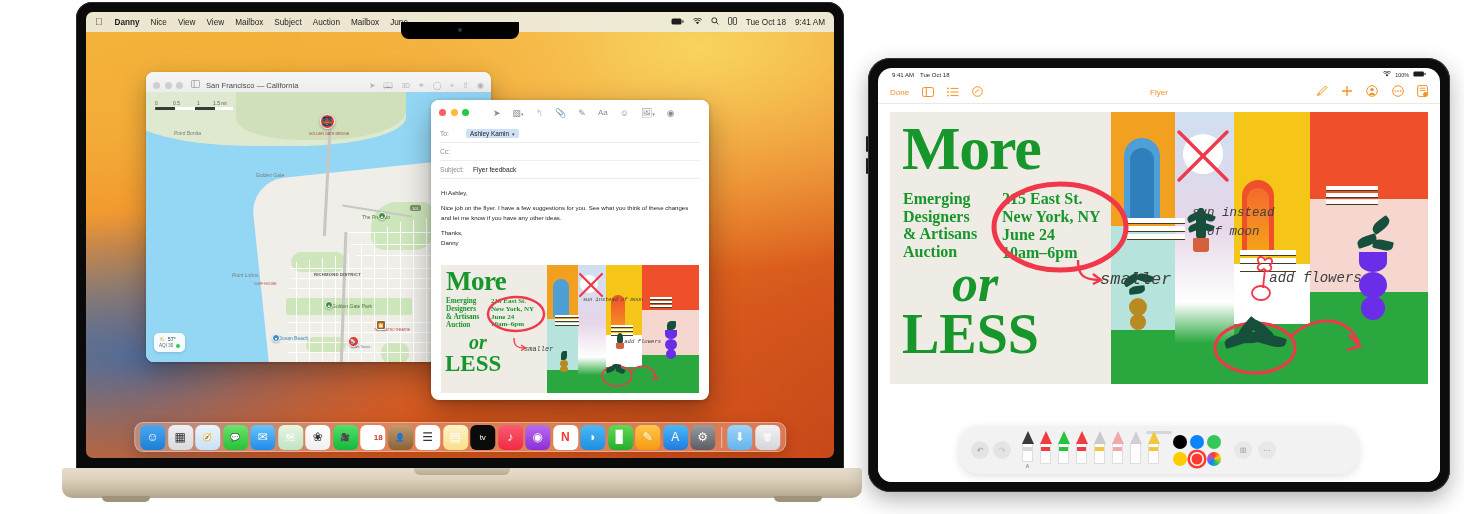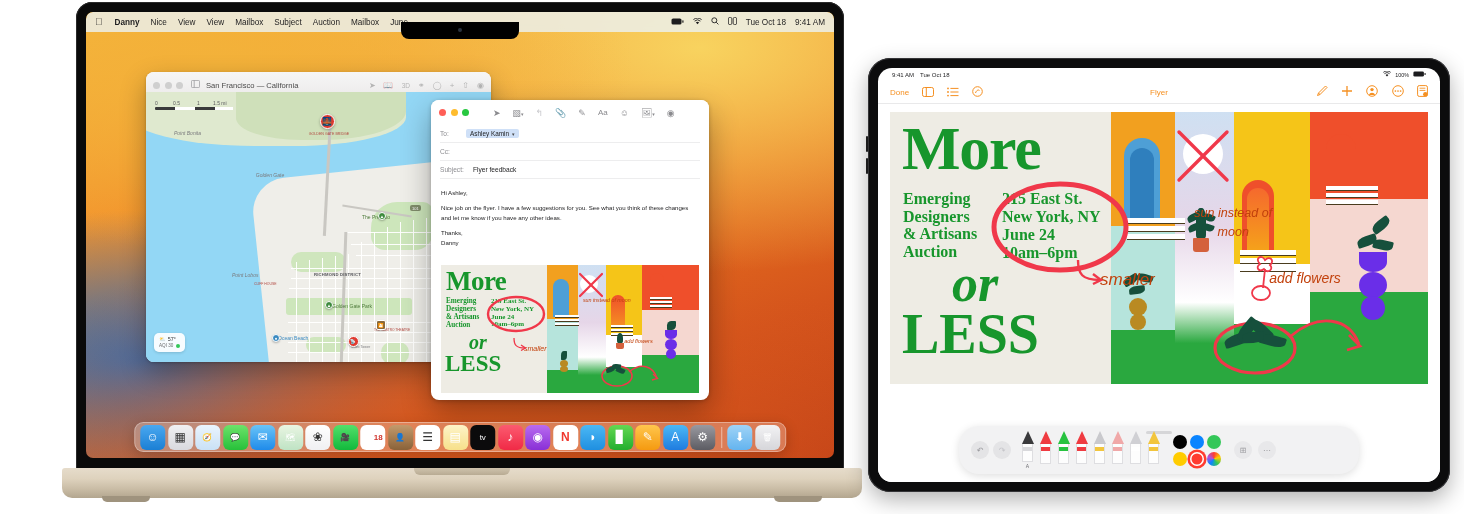--- a/index.html
+++ b/index.html
@@ -137,21 +137,21 @@
 
   
   .flyer { position:relative; overflow:hidden; background:#eeeee6; }
   .fl-left { position:absolute; left:0; top:0; width:41%; height:100%; background:#eeece4; }
   .fl-strip { position:absolute; top:0; height:100%; }
   .fl-more { position:absolute; color:#17962c; font-family:"Liberation Serif", serif; font-weight:bold; letter-spacing:-0.02em;}
   .fl-sub { position:absolute; color:#17962c; font-family:"Liberation Serif", serif; font-weight:bold; line-height:1.1;}
   .fl-addr { position:absolute; color:#17962c; font-family:"Liberation Serif", serif; font-weight:bold; line-height:1.12;}
   .fl-or { position:absolute; color:#17962c; font-family:"Liberation Serif", serif; font-weight:bold; font-style:italic;}
   .fl-less { position:absolute; color:#17962c; font-family:"Liberation Serif", serif; font-weight:bold; }
-  .anno { position:absolute; color:#c2410c; font-family:Liberation Sans, sans-serif; font-style:italic; white-space:nowrap;}
+  .anno { position:absolute; color:#404040; font-family:Liberation Mono, monospace; font-style:italic; white-space:nowrap;}
   .arch { position:absolute; border-radius:999px 999px 0 0; }
   .steps { position:absolute; }
   .step { position:absolute; left:0; right:0; background:#fff; border-bottom:1.4px solid #4a3c1e; }
   .leaf { position:absolute; background:#16503c; border-radius:50% 10% 50% 10%; }
 
   
   .dock {
     position:absolute; left:50%; transform:translateX(-50%); bottom:6px; z-index:40;
     height:30px; border-radius:9px; padding:2px 5px;
     background:rgba(255,255,255,.26); border:1px solid rgba(255,255,255,.35);

